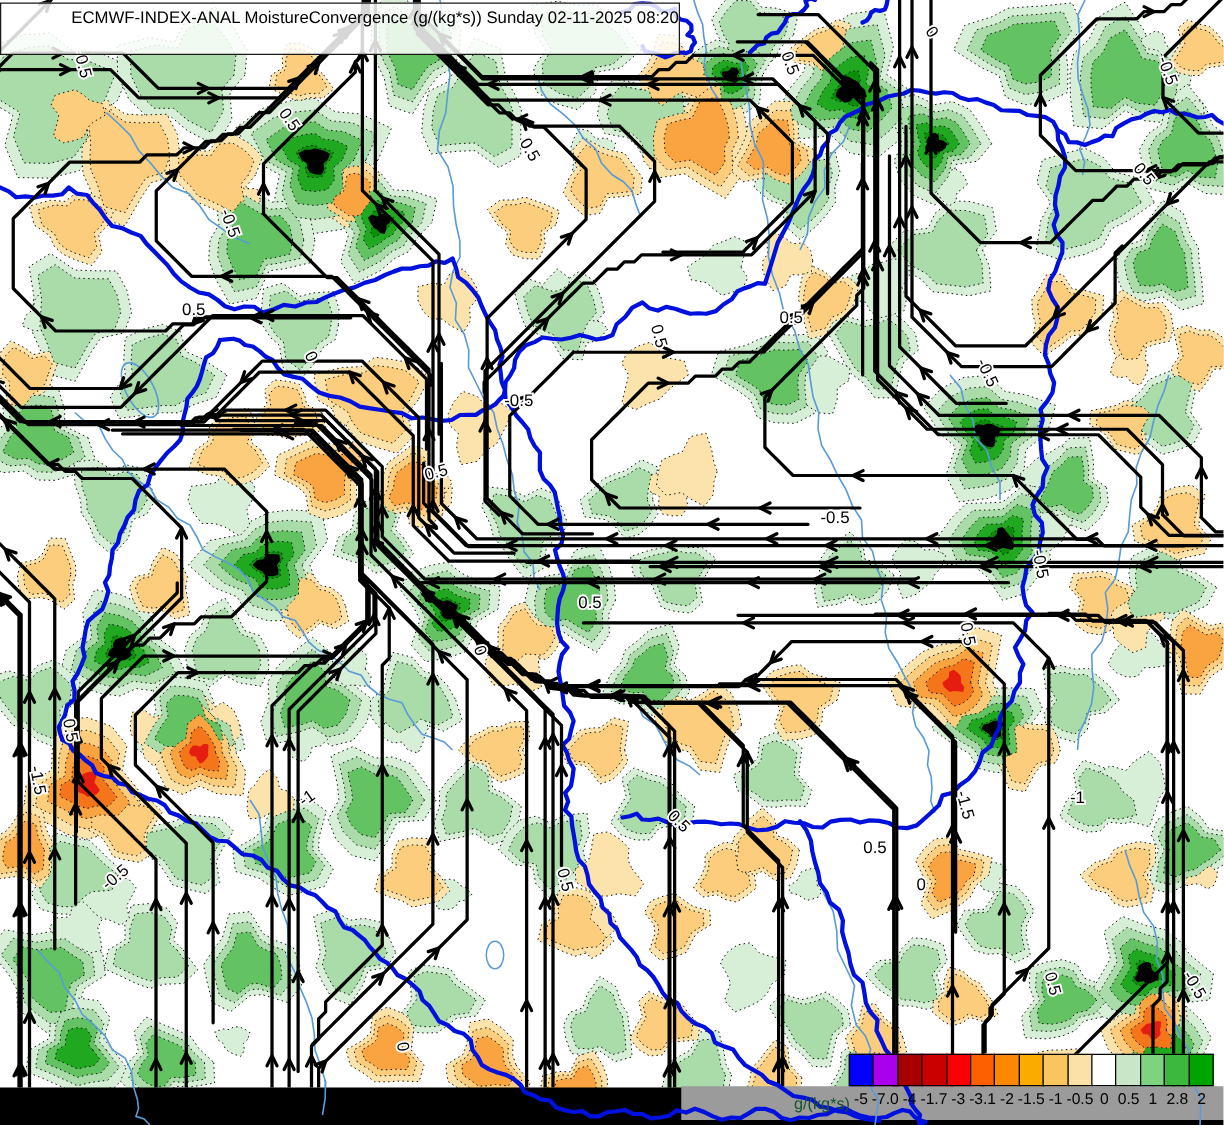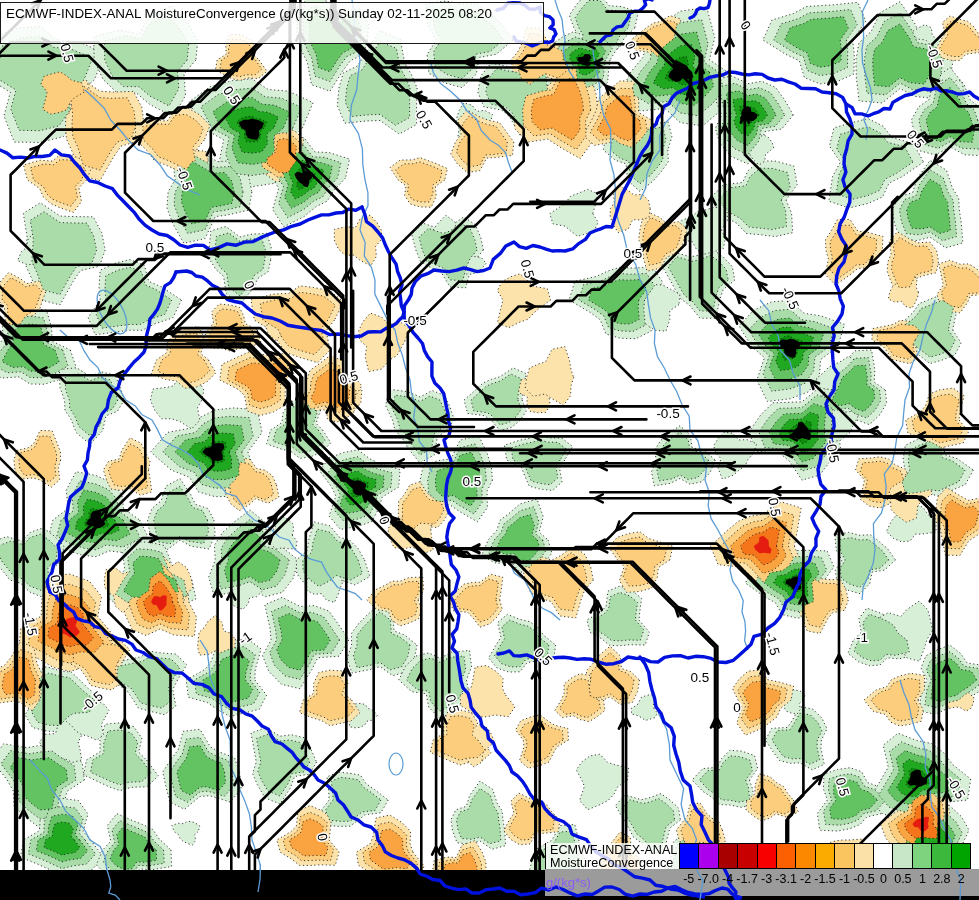--- a/index.html
+++ b/index.html
@@ -1,26 +1,26 @@
 <!DOCTYPE html>
 <html><head>
 <meta charset="utf-8">
 <style>
   html,body{margin:0;padding:0;background:#fff;}
   .stage{position:relative;width:979px;height:900px;overflow:hidden;background:#fff;
          font-family:"Liberation Sans",sans-serif;}
   .stage svg{position:absolute;left:0;top:0;}
   .title-box{position:absolute;left:0;top:2px;width:544px;height:42px;box-sizing:border-box;
              background:rgba(255,255,255,0.84);border:1px solid #1a1a1a;
-             padding:1px 0 0 5px;color:#000;font-size:13.4px;line-height:20.5px;white-space:nowrap;}
+             padding:1px 0 0 5px;color:#000;font-size:13.4px;line-height:20.5px;white-space:nowrap;text-align:right;}
   .legend-title{position:absolute;left:545px;top:843px;width:137px;height:26px;box-sizing:border-box;
                 background:rgba(255,255,255,0.80);border-left:1px solid #000;
                 padding:1px 0 0 4px;color:#000;font-size:12.6px;line-height:12.5px;white-space:nowrap;}
-  .legend-units{position:absolute;left:546px;top:875px;width:134px;text-align:left;
-                color:#8b5cf6;font-size:13px;}
+  .legend-units{position:absolute;left:546px;top:875px;width:134px;text-align:right;
+                color:#14532d;font-size:13px;}
   .colorbar{position:absolute;left:679px;top:843px;width:292px;height:26px;display:flex;}
   .cbcell{flex:1 1 0;border:1px solid #000;margin-left:-1px;box-sizing:border-box;}
   .cbcell:first-child{margin-left:0;}
   .tick{position:absolute;top:872px;transform:translateX(-50%);color:#000;font-size:12.5px;white-space:nowrap;}
 </style>
 </head>
 <body>
 
 <div class="stage">
 
@@ -917,24 +917,20 @@
         <path d="M555.0 0.0L558.1 9.9L562.1 19.5L563.1 29.8L565.0 40.0L563.4 50.6L565.6 61.1L569.3 71.1L575.0 80.0"></path>
         <path d="M680.0 100.0L674.9 113.0L665.2 123.1L659.5 135.9L660.0 150.0L652.1 161.1L646.9 173.8L645.9 187.5L640.0 200.0"></path>
         <path d="M760.0 300.0L768.8 310.7L771.8 324.3L778.4 336.3L780.0 350.0L789.5 360.2L793.3 373.7L800.0 386.0L800.0 400.0"></path>
       </g>
     </svg>
 
   <div class="title-box">
     <div>ECMWF-INDEX-ANAL MoistureConvergence (g/(kg*s)) Sunday 02-11-2025 08:20</div>
   </div>
 
-  <div class="legend-title">
-    <div>ECMWF-INDEX-ANAL</div>
-    <div>MoistureConvergence</div>
-  </div>
 
   <div class="legend-units">g/(kg*s)</div>
 
   <div class="colorbar" id="colorbar">
       <div class="cbcell" style="background: rgb(0, 0, 255);"></div>
       <div class="cbcell" style="background: rgb(170, 0, 238);"></div>
       <div class="cbcell" style="background: rgb(168, 0, 0);"></div>
       <div class="cbcell" style="background: rgb(200, 0, 0);"></div>
       <div class="cbcell" style="background: rgb(248, 0, 0);"></div>
       <div class="cbcell" style="background: rgb(253, 96, 0);"></div>

